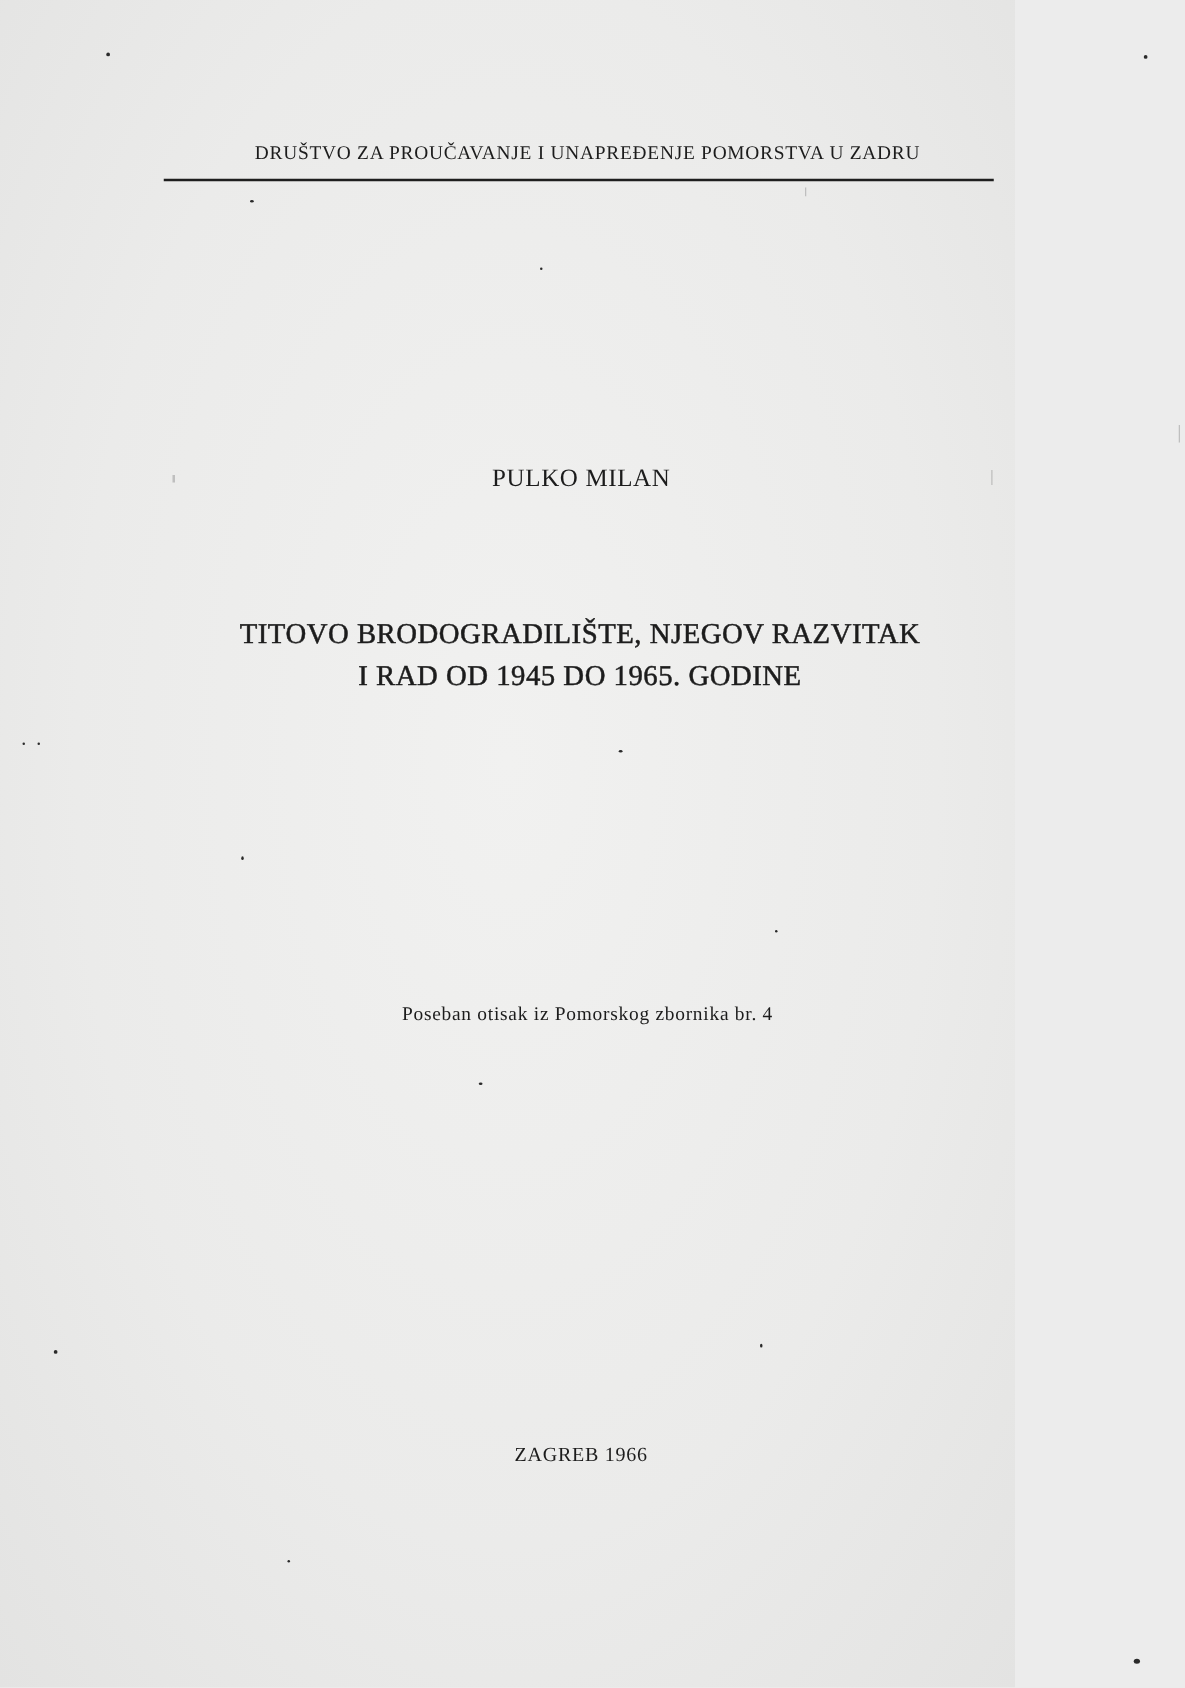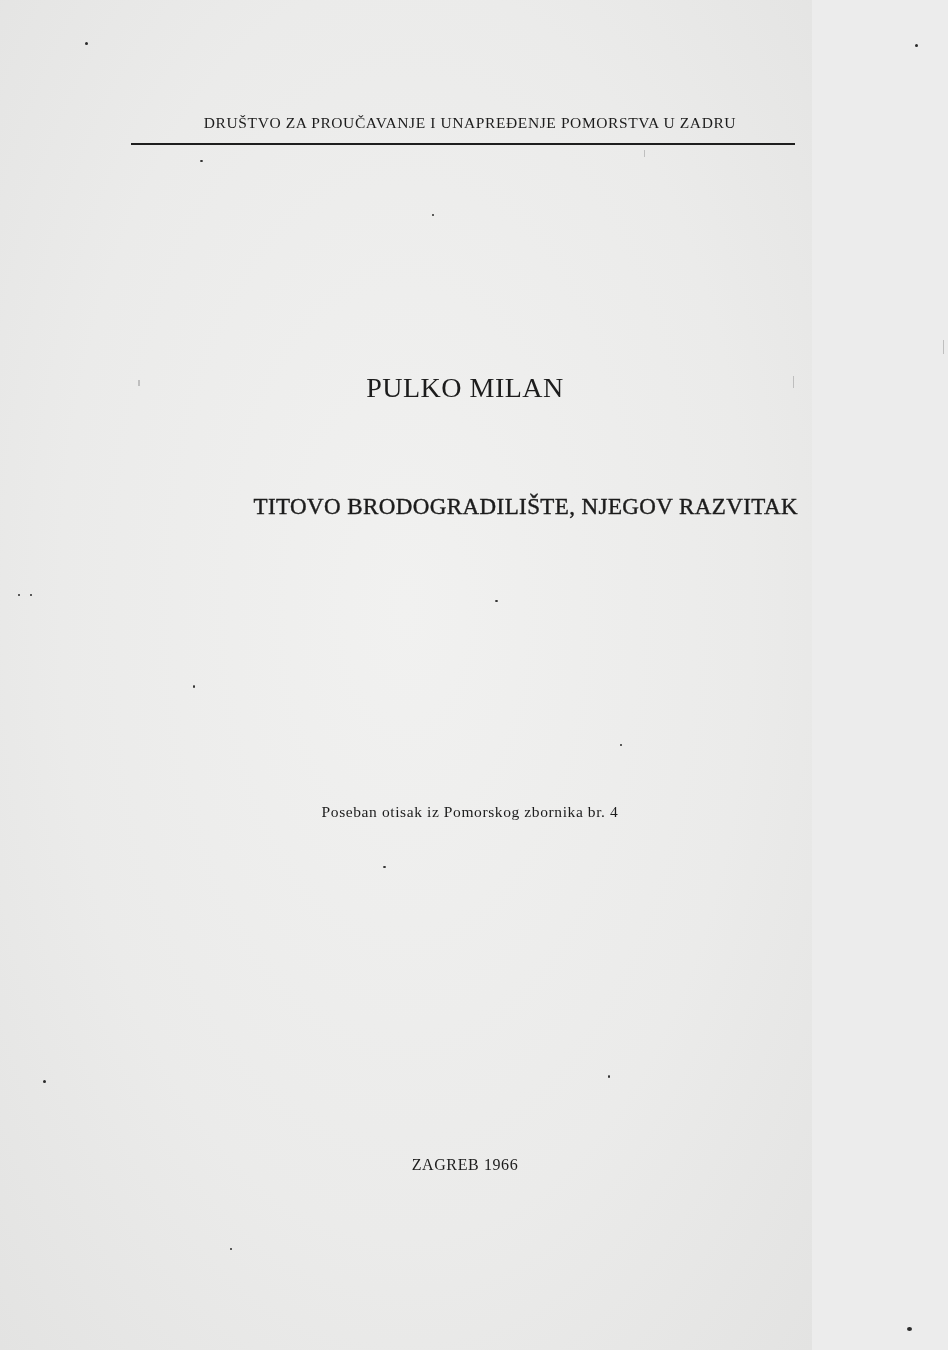--- a/index.html
+++ b/index.html
@@ -50,29 +50,29 @@
       width: 664px;
       height: 2px;
       background: #1e1e1e;
     }
     .author {
       position: absolute;
       top: 372px;
       left: 300px;
       width: 330px;
       text-align: center;
-      font-size: 28px;
+      font-size: 20px;
       letter-spacing: 0.5px;
     }
     .title {
       position: absolute;
       top: 490px;
       left: 130px;
       width: 668px;
-      text-align: right;
+      text-align: center;
       font-size: 23px;
       line-height: 34px;
       font-weight: 400;
       letter-spacing: 0.4px;
       -webkit-text-stroke: 0.4px #1c1c1c;
     }
     .title span { display: block; white-space: nowrap; }
     .subtitle {
       position: absolute;
       top: 803px;
@@ -117,18 +117,19 @@
   <div class="faint" style="left:943px;top:340px;width:1px;height:14px;"></div>
   <div class="faint" style="left:644px;top:150px;width:1px;height:7px;"></div>
 
   <div class="publisher">DRUŠTVO ZA PROUČAVANJE I UNAPREĐENJE POMORSTVA U ZADRU</div>
   <div class="rule"></div>
 
   <div class="author">PULKO MILAN</div>
 
   <div class="title">
     <span>TITOVO BRODOGRADILIŠTE, NJEGOV RAZVITAK</span>
+    <span>I RAD OD 1945 DO 1965. GODINE</span>
   </div>
 
   <div class="subtitle">Poseban otisak iz Pomorskog zbornika br. 4</div>
 
   <div class="place">ZAGREB 1966</div>
 </div>
 
 </body></html>

